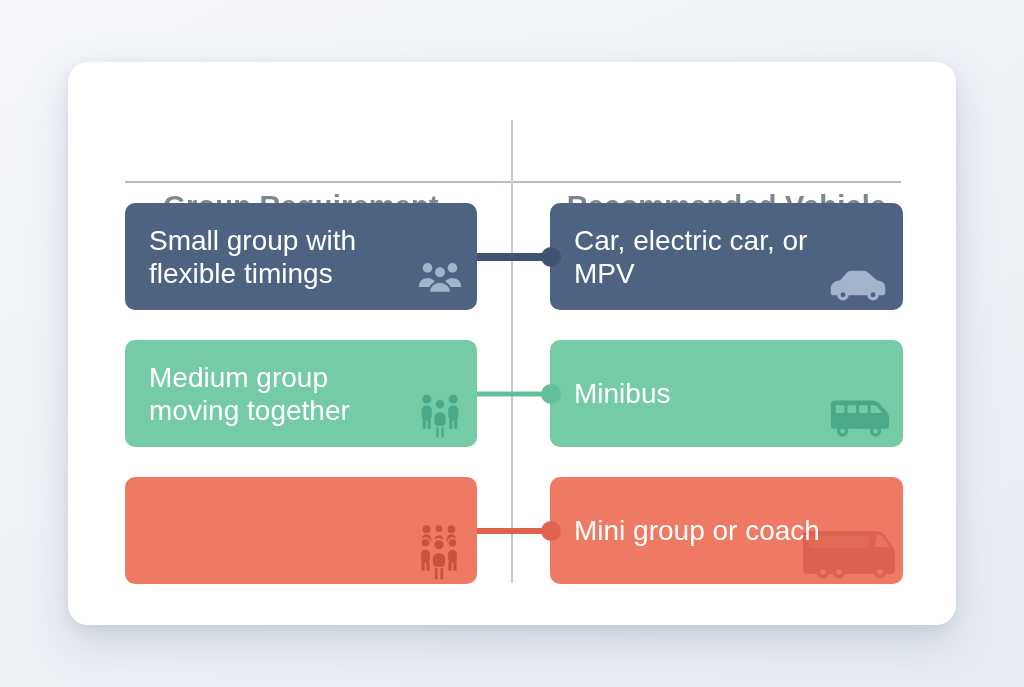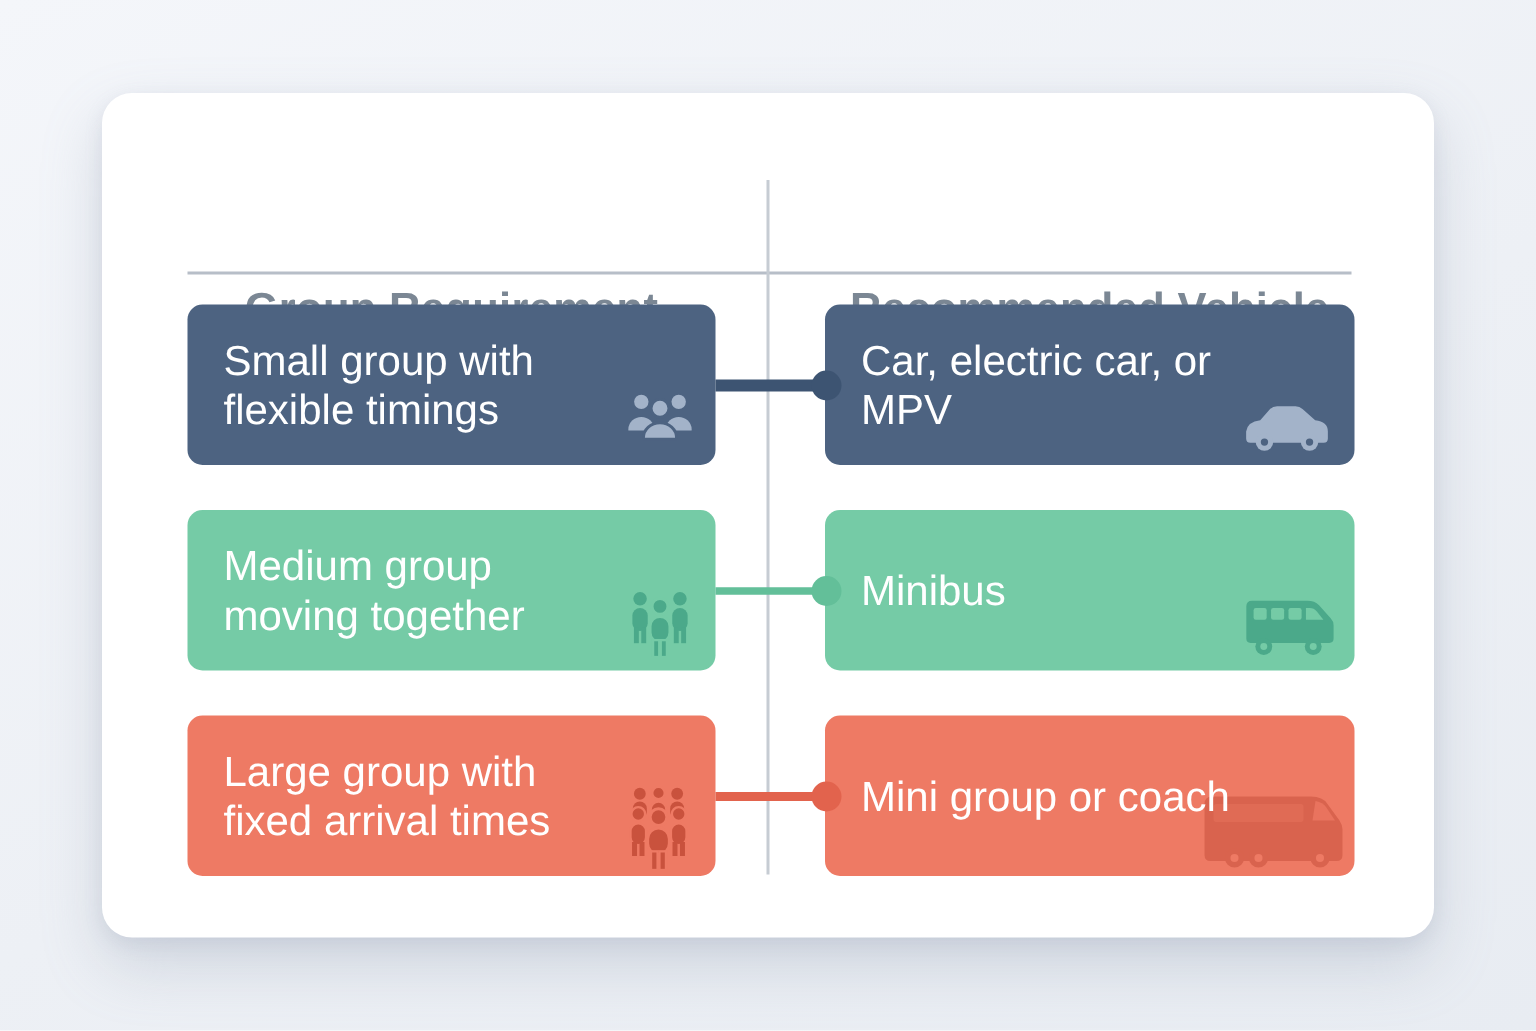--- a/index.html
+++ b/index.html
@@ -140,21 +140,20 @@
           <circle cx="16" cy="37.5" r="2.4" fill="var(--box)"></circle>
           <circle cx="50" cy="37.5" r="5.8"></circle>
           <circle cx="50" cy="37.5" r="2.4" fill="var(--box)"></circle>
         </svg>
       </span>
     </div>
   </div>
 
   <div class="row r2" style="--box: #ee7a64; --line: #e2634d; --icon: #c9523d;">
     <div class="box left-box">
-      <span class="box-text">Large group with fixed arrival times</span>
       <span class="icon icon-crowd">
         <svg width="44" height="56" viewBox="0 0 42 54" fill="var(--icon)">
           <circle cx="9" cy="5" r="3.8"></circle>
           <rect x="4.5" y="10" width="9" height="11" rx="4.5"></rect>
           <circle cx="33" cy="5" r="3.8"></circle>
           <rect x="28.5" y="10" width="9" height="11" rx="4.5"></rect>
           <circle cx="21" cy="4.5" r="4" stroke="var(--box)" stroke-width="1.5"></circle>
           <rect x="16" y="10" width="10" height="12" rx="5" stroke="var(--box)" stroke-width="1.5"></rect>
           <circle cx="8" cy="18" r="4.4" stroke="var(--box)" stroke-width="1.5"></circle>
           <rect x="3" y="24" width="10" height="14" rx="5" stroke="var(--box)" stroke-width="1.5"></rect>

